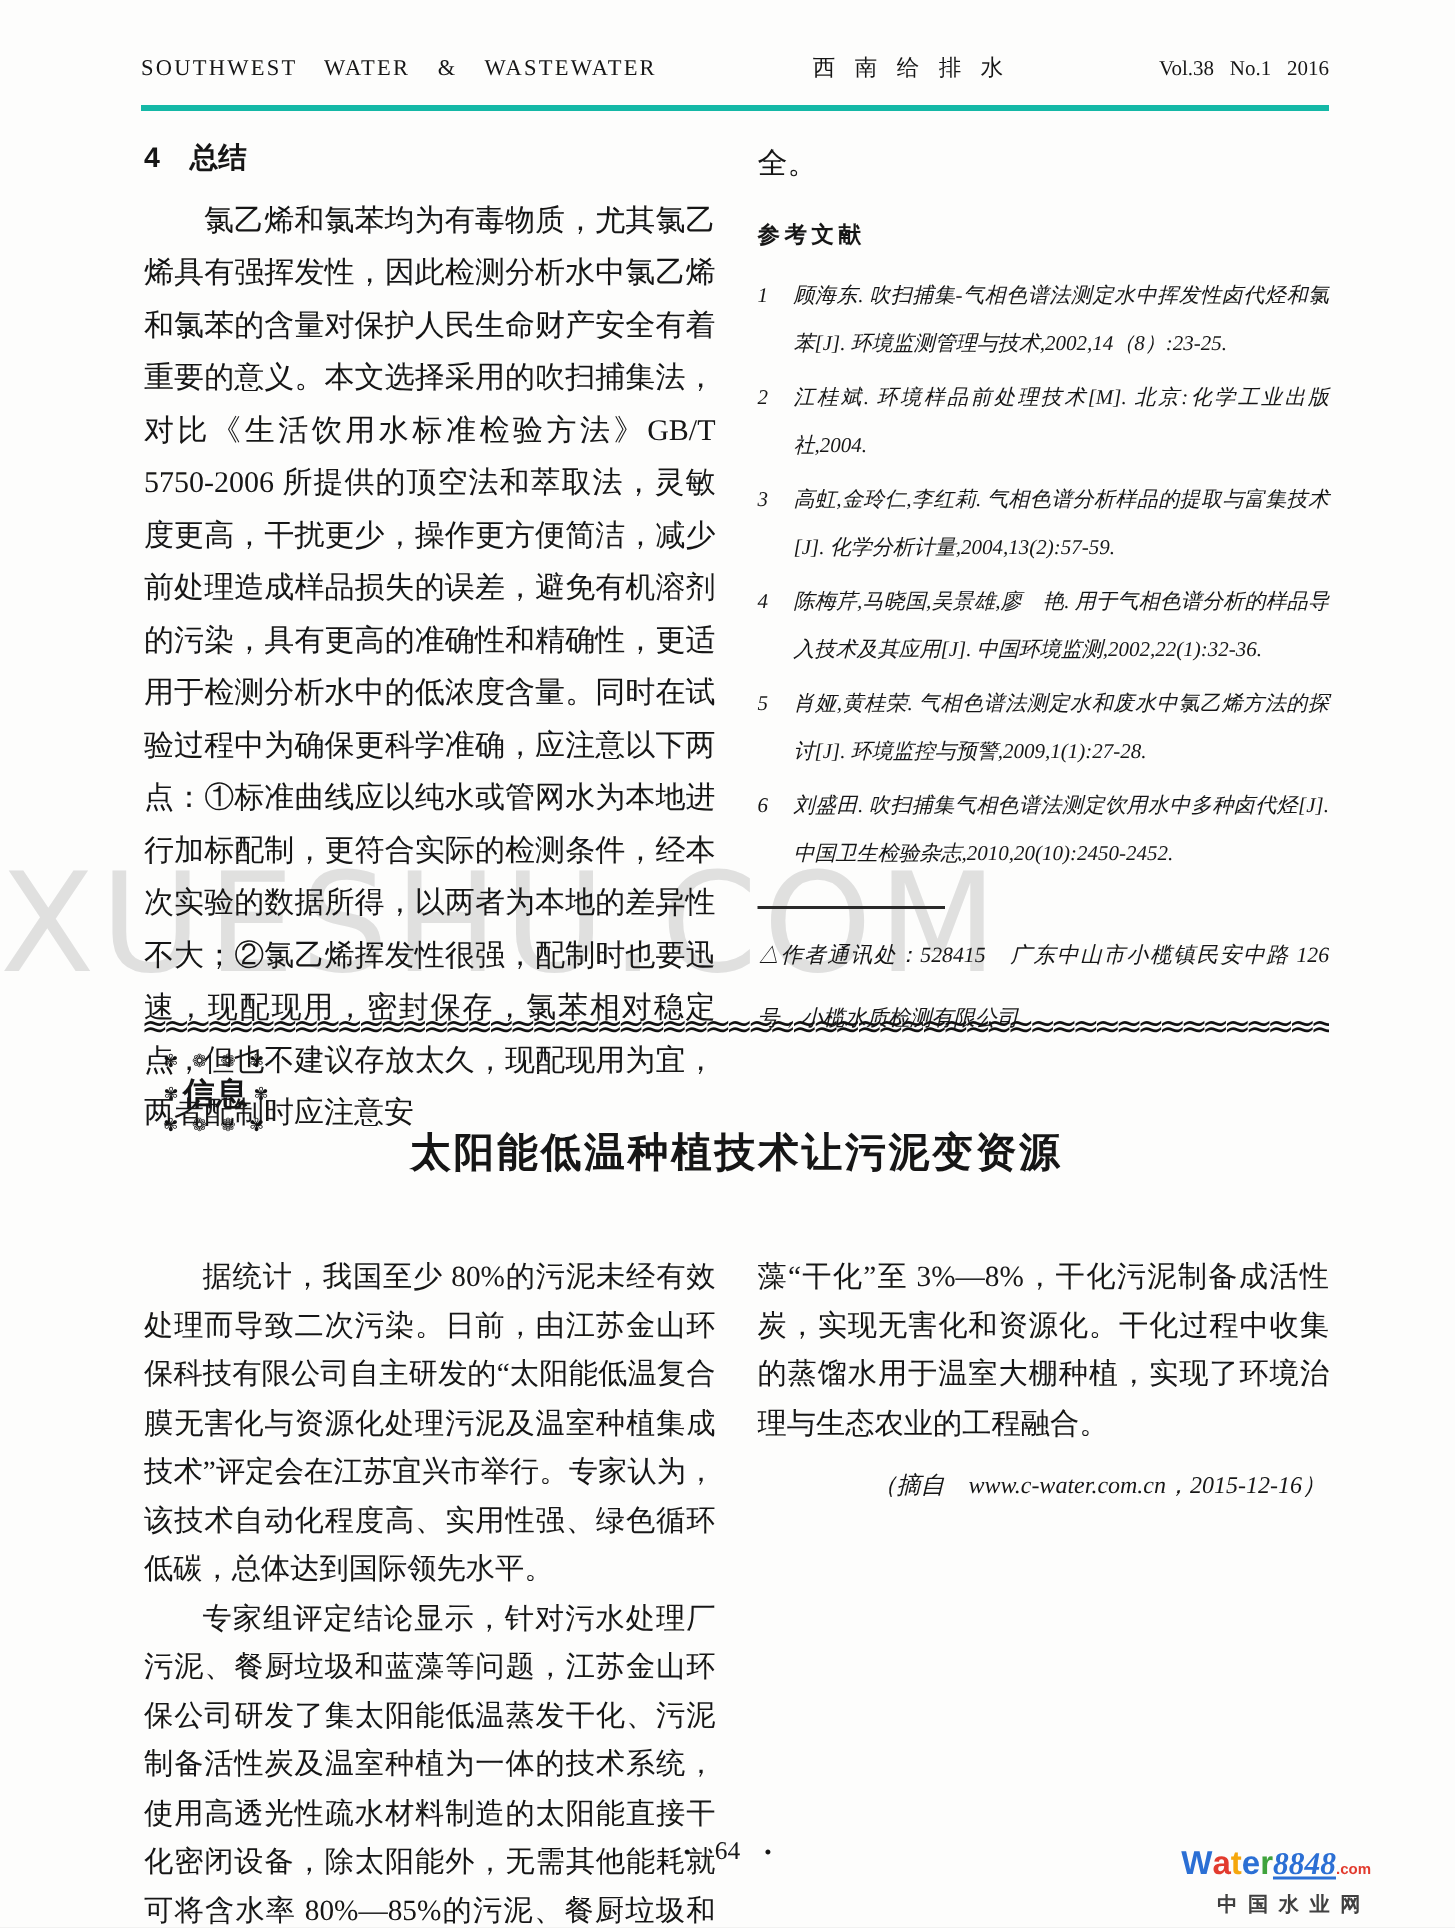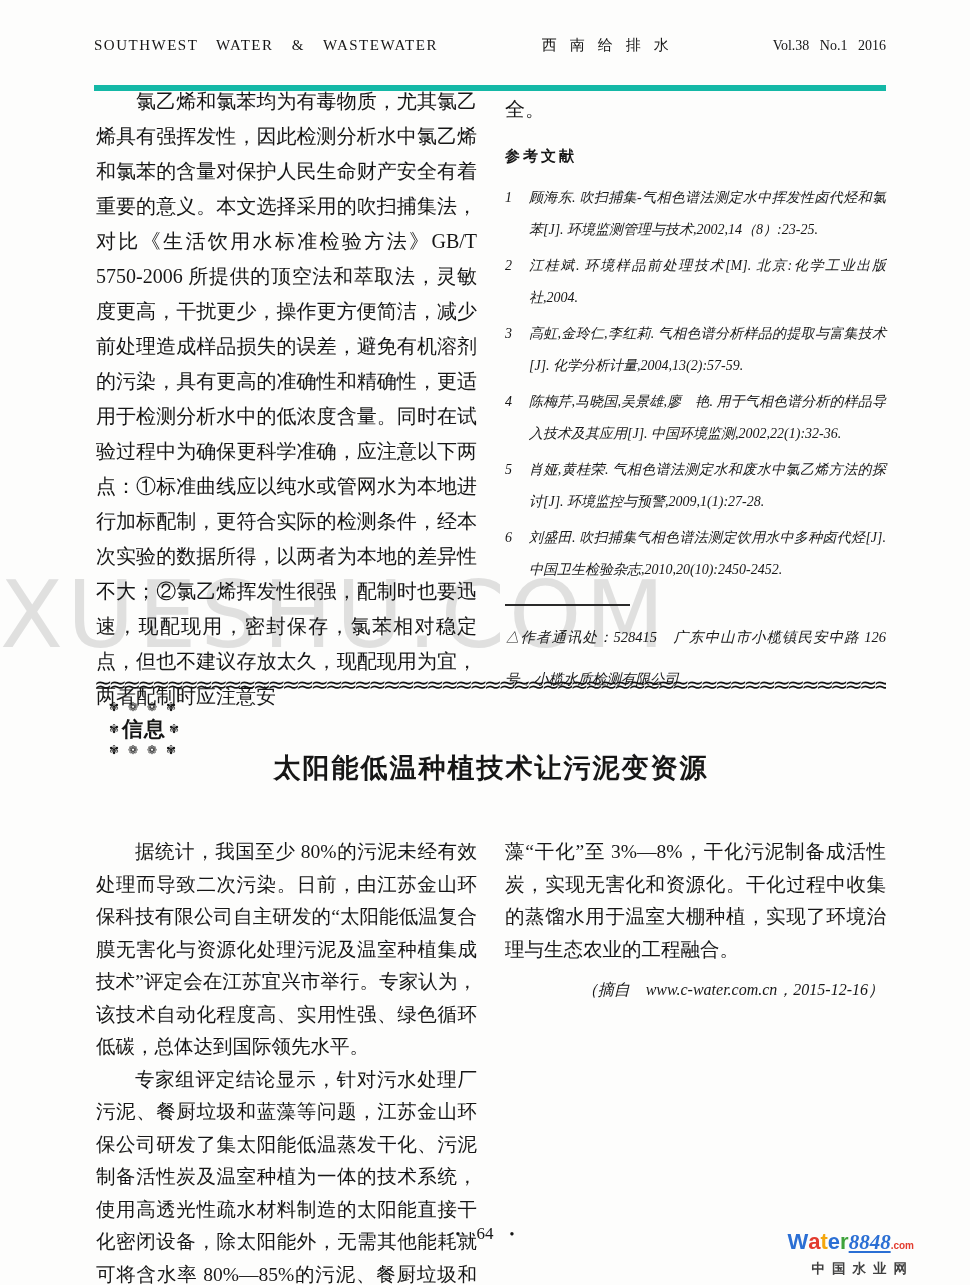--- a/index.html
+++ b/index.html
@@ -6,21 +6,21 @@
   .page {
     position:relative; width:970px; height:1285px; margin:0 auto;
     background:#fdfdfc; overflow:hidden; color:#161616;
     font-family:"Liberation Serif", serif;
   }
 
   
   .header {
     position:absolute; left:94px; top:36px; width:792px; z-index:1;
     display:flex; justify-content:space-between; align-items:baseline;
-    border-bottom:6px solid #14b8a6; padding-bottom:30px;
+    border-bottom:4px solid #14b8a6; padding-bottom:15px;
   }
   .header-en { font-size:15px; letter-spacing:1.5px; word-spacing:13px; }
   .header-cn { font-size:15px; letter-spacing:13px; padding-left:13px; }
   .header-issue { font-size:14px; word-spacing:7px; }
 
   
   .cols-top {
     position:absolute; left:96px; top:84px; width:790px; z-index:1;
     display:flex; gap:28px;
   }
@@ -117,20 +117,23 @@
   <div class="watermark">XUESHU.COM</div>
 
   <div class="header">
     <span class="header-en">SOUTHWEST WATER &amp; WASTEWATER</span>
     <span class="header-cn">西南给排水</span>
     <span class="header-issue">Vol.38 No.1 2016</span>
   </div>
 
   <div class="cols-top">
     <div class="col">
+      <div class="section-heading">
+        <span class="sec-num">4</span><span>总结</span>
+      </div>
       <div class="body-para">氯乙烯和氯苯均为有毒物质，尤其氯乙烯具有强挥发性，因此检测分析水中氯乙烯和氯苯的含量对保护人民生命财产安全有着重要的意义。本文选择采用的吹扫捕集法，对比《生活饮用水标准检验方法》GB/T 5750-2006 所提供的顶空法和萃取法，灵敏度更高，干扰更少，操作更方便简洁，减少前处理造成样品损失的误差，避免有机溶剂的污染，具有更高的准确性和精确性，更适用于检测分析水中的低浓度含量。同时在试验过程中为确保更科学准确，应注意以下两点：①标准曲线应以纯水或管网水为本地进行加标配制，更符合实际的检测条件，经本次实验的数据所得，以两者为本地的差异性不大；②氯乙烯挥发性很强，配制时也要迅速，现配现用，密封保存，氯苯相对稳定点，但也不建议存放太久，现配现用为宜，两者配制时应注意安</div>
     </div>
 
     <div class="col">
       <div class="cont-line">全。</div>
       <div class="refs-heading">参考文献</div>
       <div class="refs" id="refs-list">
           <div class="ref">
             <span class="ref-no">1</span>
             <span class="ref-text">顾海东. 吹扫捕集-气相色谱法测定水中挥发性卤代烃和氯苯[J]. 环境监测管理与技术,2002,14（8）:23-25.</span>

